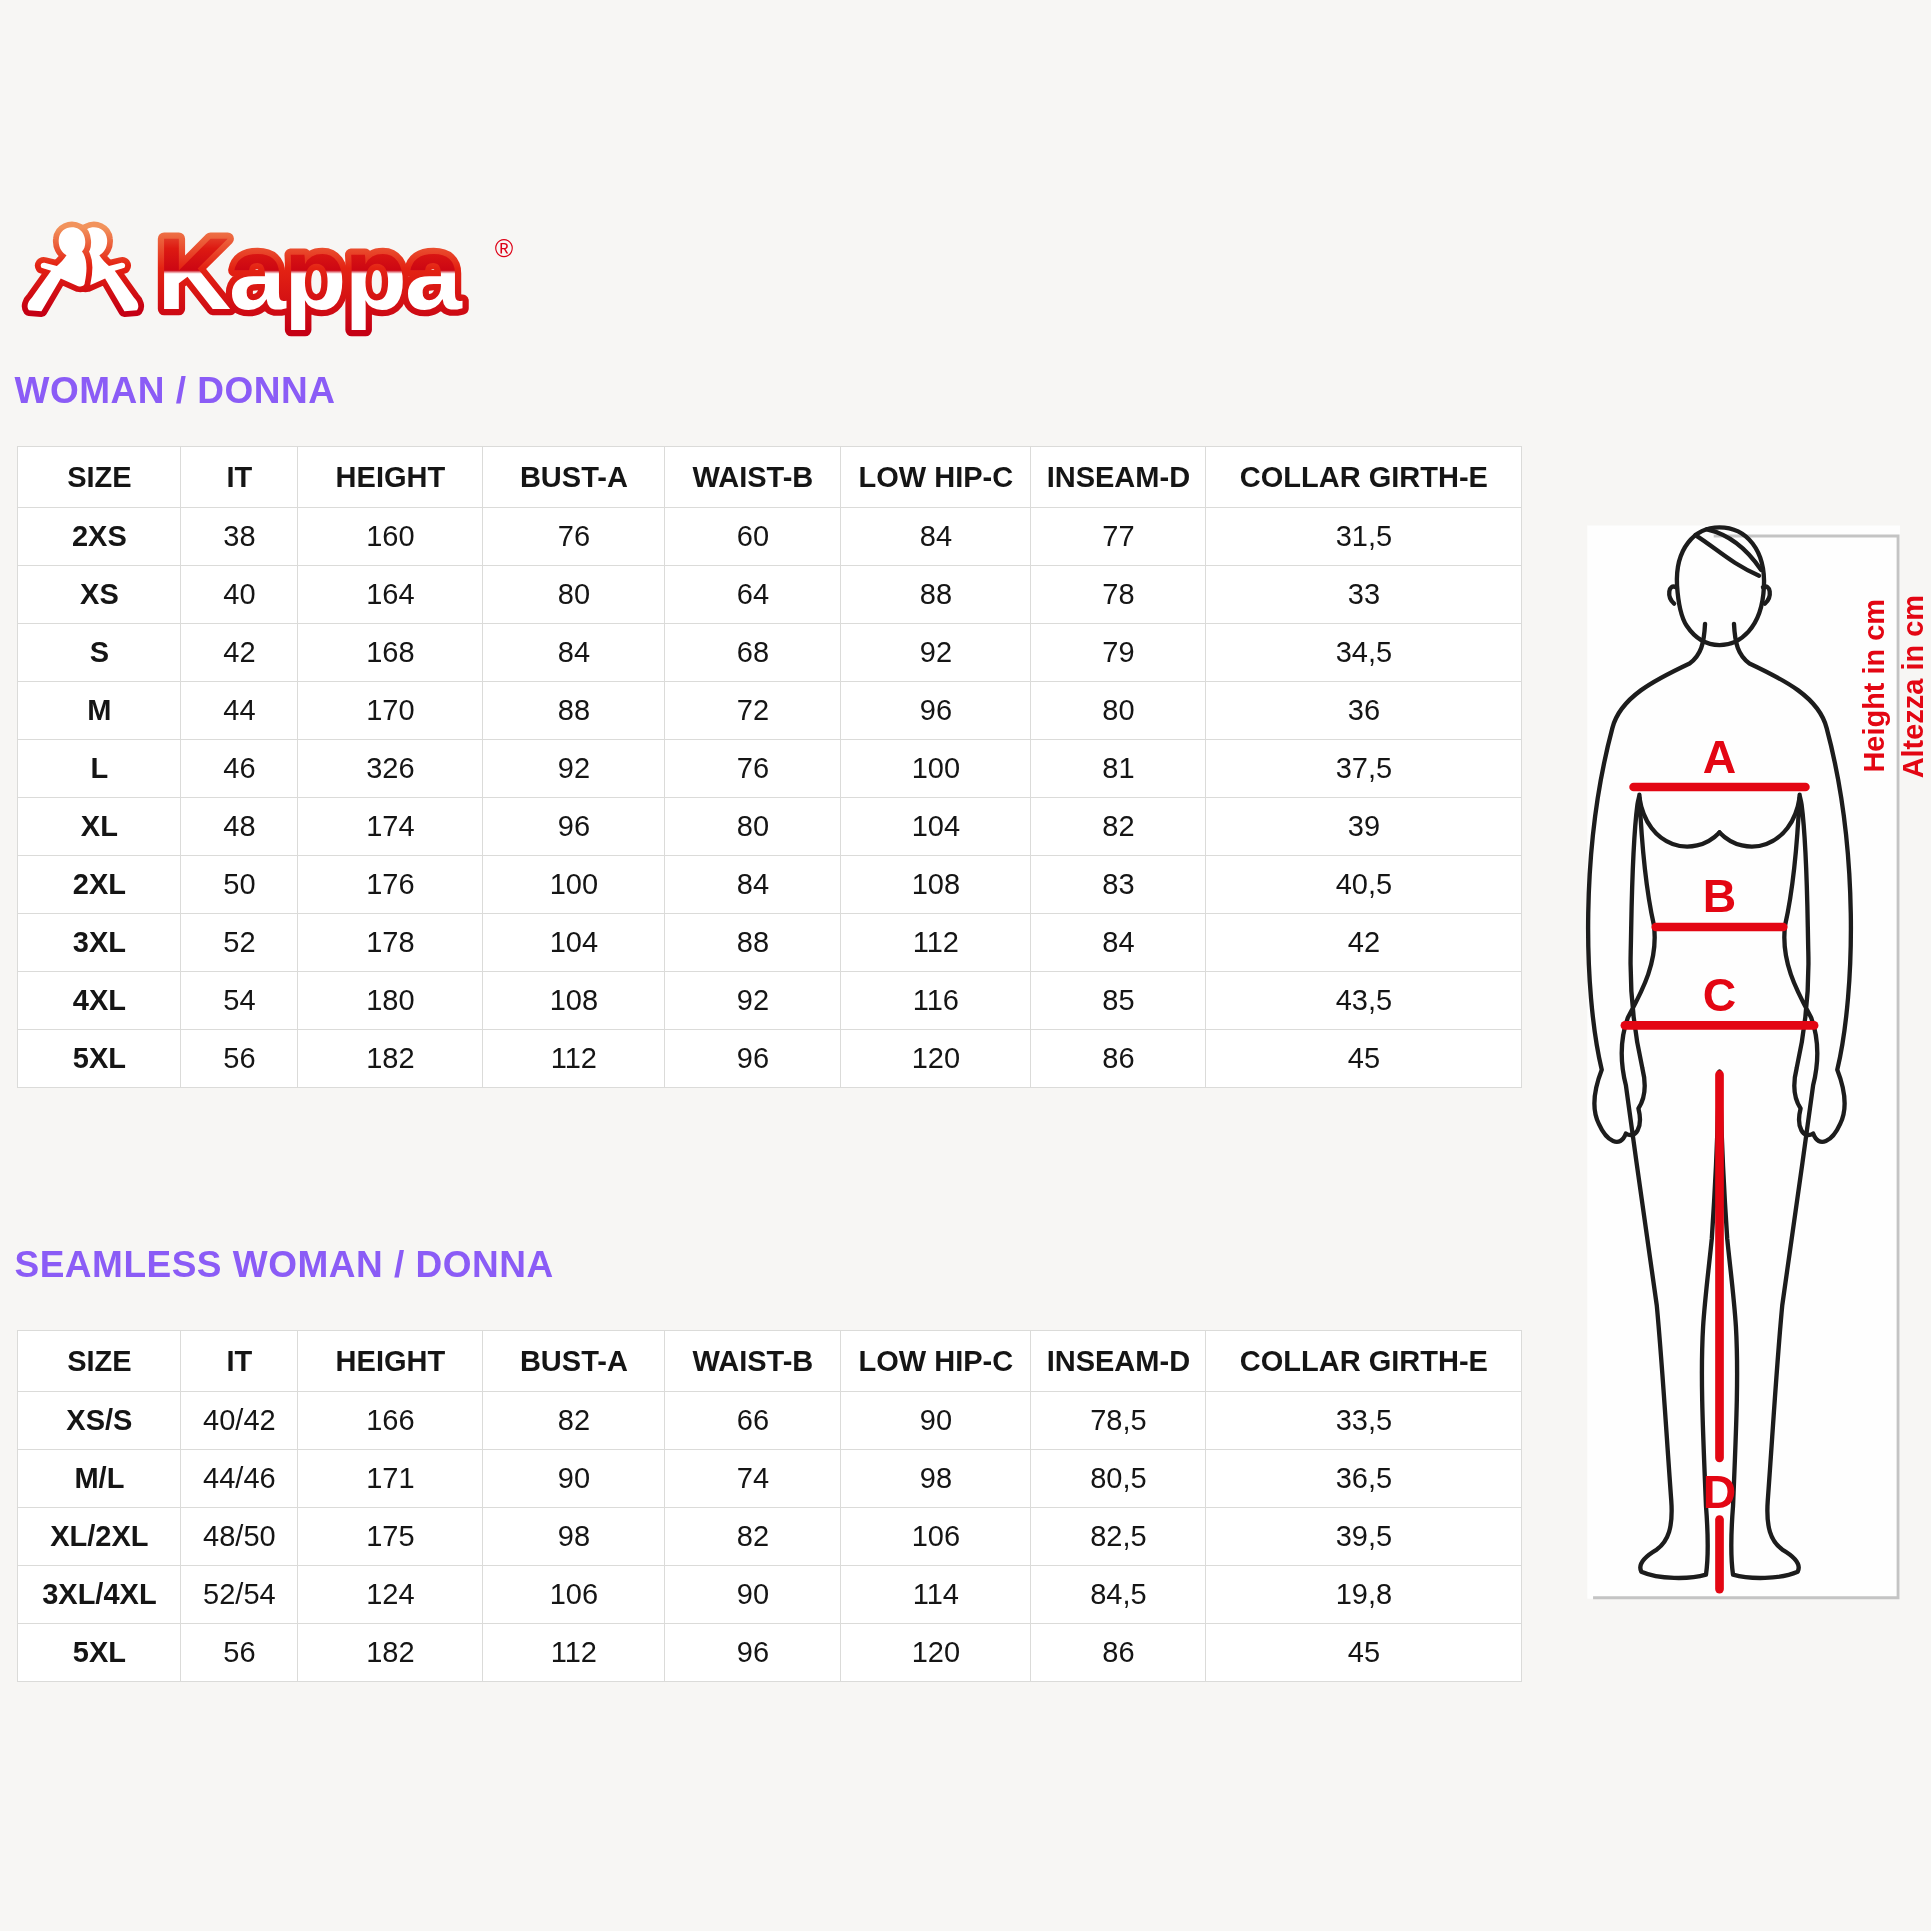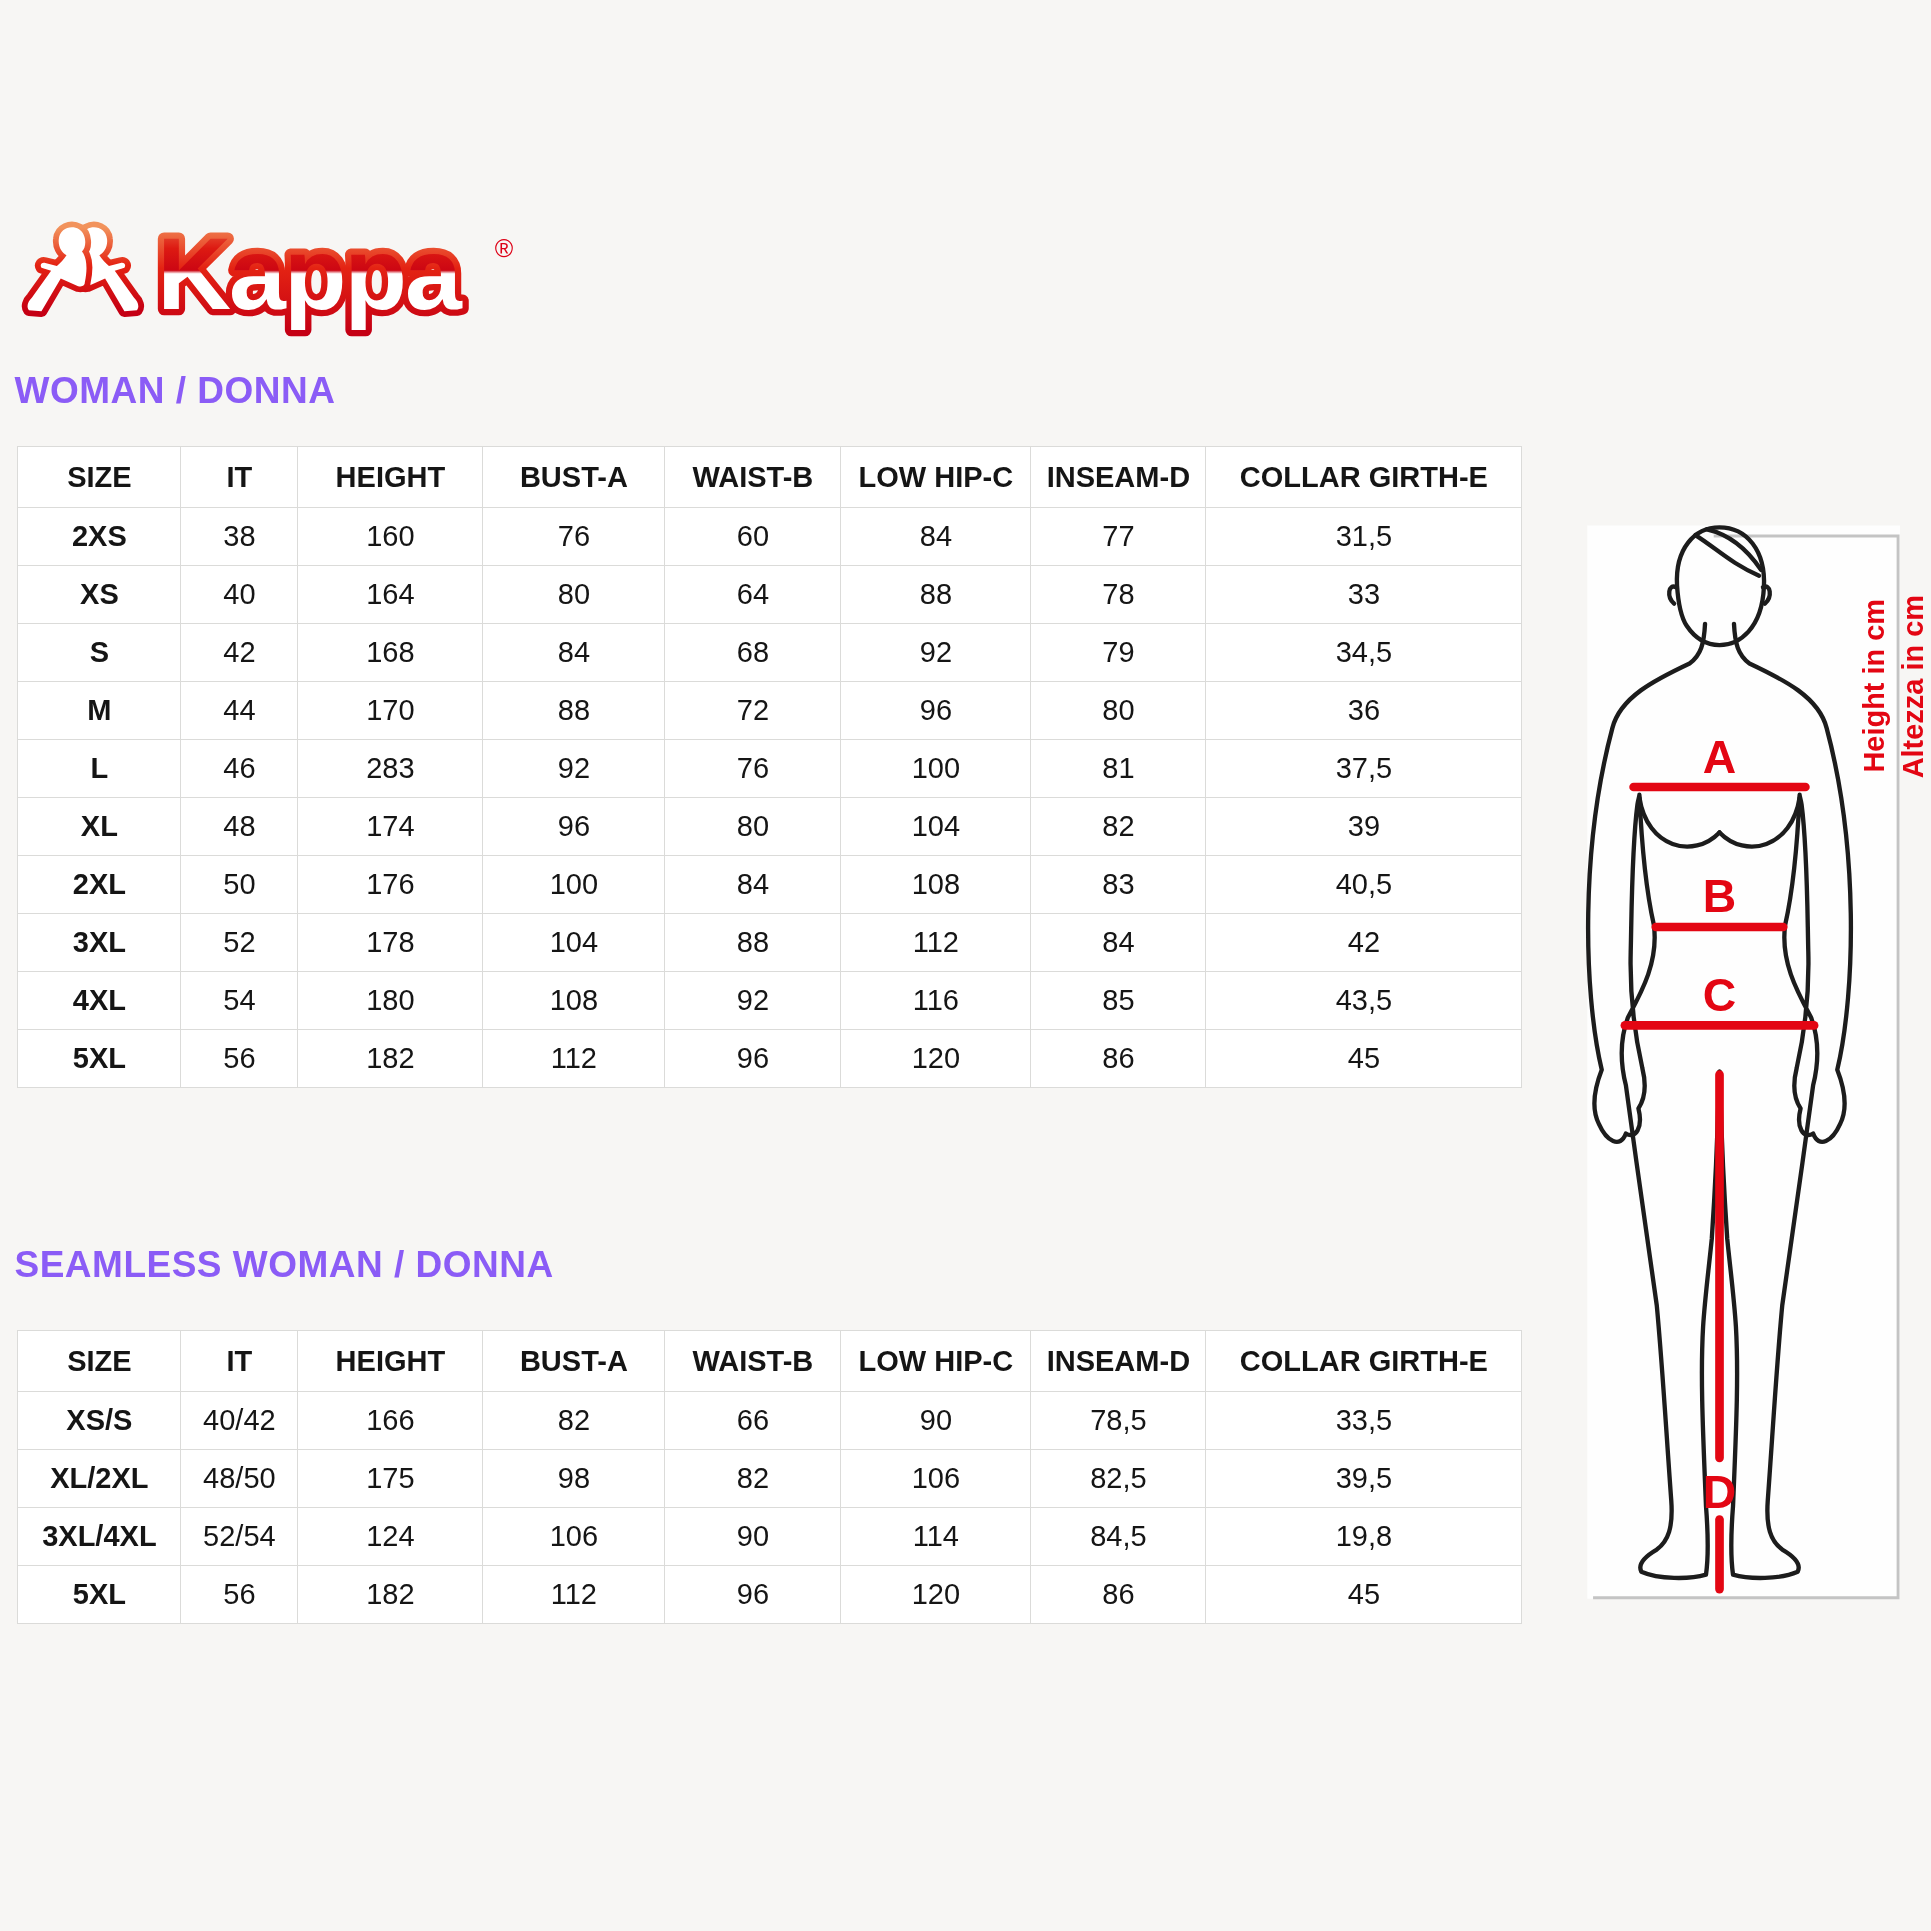--- a/index.html
+++ b/index.html
@@ -139,21 +139,21 @@
         <td>170</td>
         <td>88</td>
         <td>72</td>
         <td>96</td>
         <td>80</td>
         <td>36</td>
       </tr>
       <tr>
         <td>L</td>
         <td>46</td>
-        <td>283</td>
+        <td>326</td>
         <td>92</td>
         <td>76</td>
         <td>100</td>
         <td>81</td>
         <td>37,5</td>
       </tr>
       <tr>
         <td>XL</td>
         <td>48</td>
         <td>174</td>
@@ -234,20 +234,30 @@
   <tbody>
       <tr>
         <td>XS/S</td>
         <td>40/42</td>
         <td>166</td>
         <td>82</td>
         <td>66</td>
         <td>90</td>
         <td>78,5</td>
         <td>33,5</td>
+      </tr>
+      <tr>
+        <td>M/L</td>
+        <td>44/46</td>
+        <td>171</td>
+        <td>90</td>
+        <td>74</td>
+        <td>98</td>
+        <td>80,5</td>
+        <td>36,5</td>
       </tr>
       <tr>
         <td>XL/2XL</td>
         <td>48/50</td>
         <td>175</td>
         <td>98</td>
         <td>82</td>
         <td>106</td>
         <td>82,5</td>
         <td>39,5</td>

